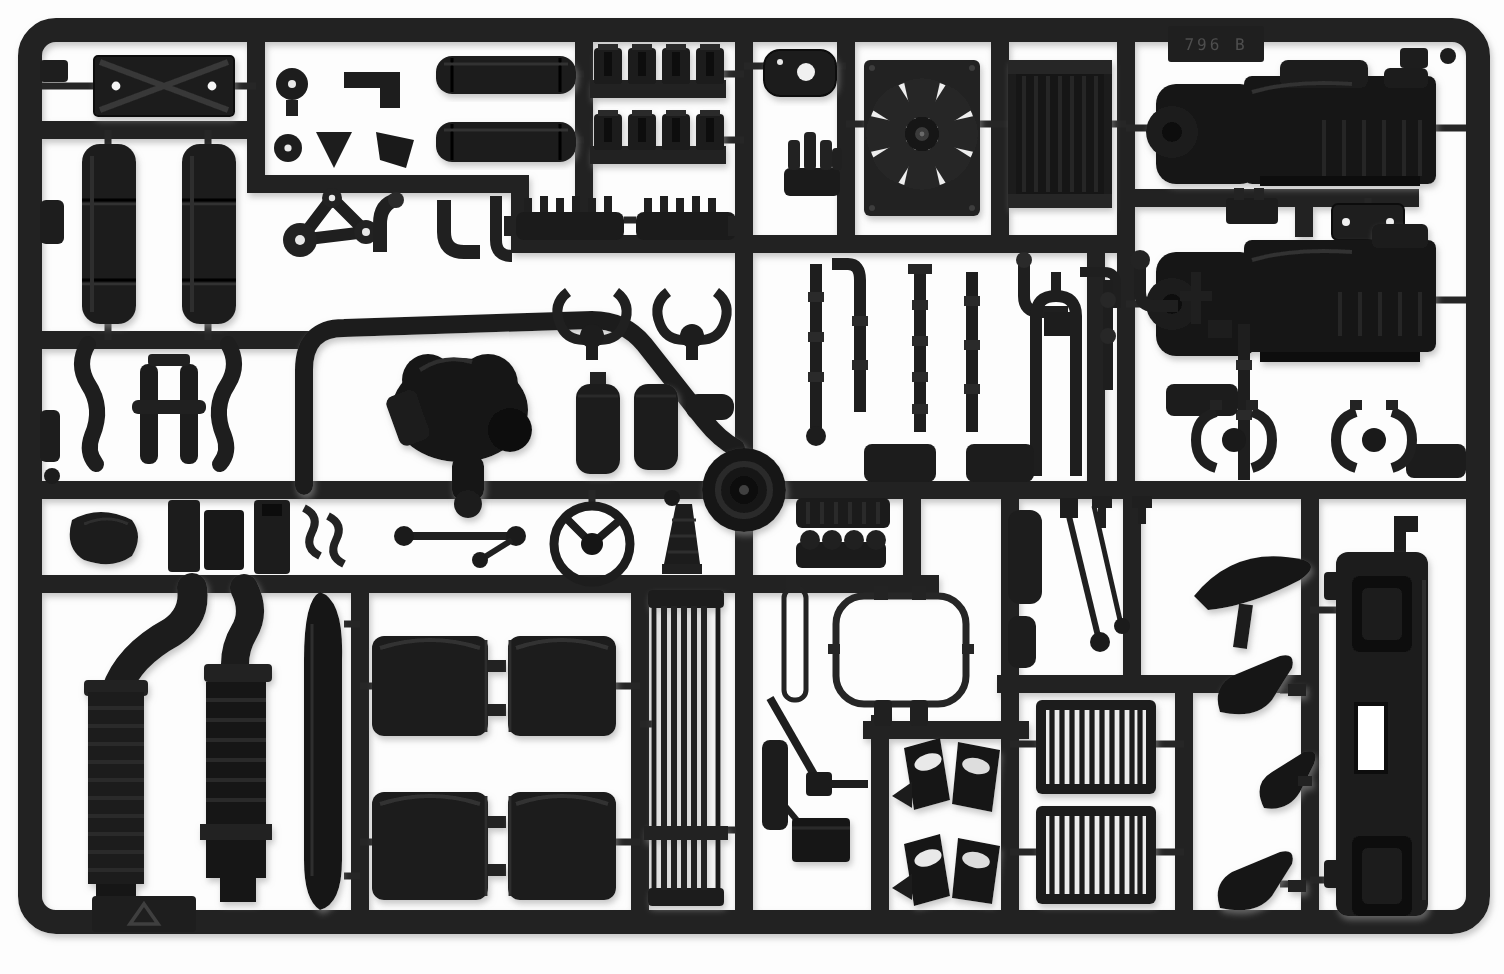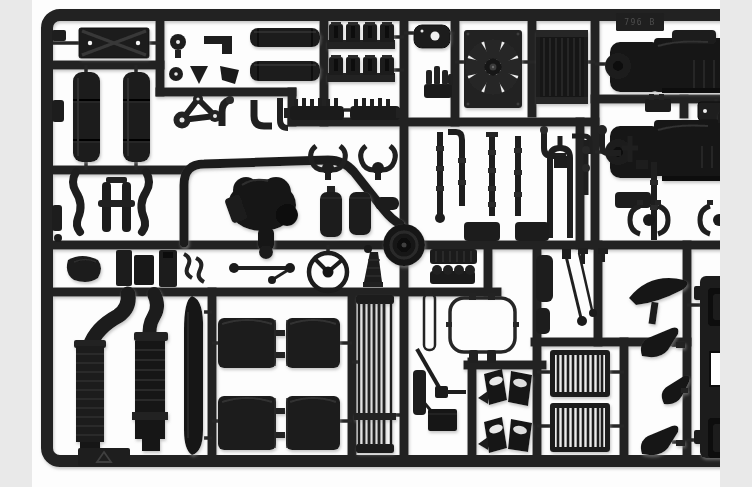--- a/index.html
+++ b/index.html
@@ -1,16 +1,16 @@
 <!DOCTYPE html>
 <html><head>
 <meta charset="utf-8">
 <style>
   html,body{margin:0;padding:0;background:#e9e9e9;}
-  .stage{width:688px;height:487px;position:relative;margin:0 auto;background:#ffffff;overflow:hidden;
+  .stage{width:752px;height:487px;position:relative;margin:0 auto;background:#ffffff;overflow:hidden;
          font-family:"DejaVu Sans",sans-serif;}
   .stage svg{position:absolute;inset:0;display:block;}
   .tagtext{font-family:"DejaVu Sans Mono",monospace;font-size:8px;letter-spacing:1.5px;fill:#4e4e4e;}
 </style>
 </head>
 <body>
 
 <figure class="stage" aria-label="Photograph of a black injection-moulded plastic model-kit sprue (parts tree) for a truck model, shot on a plain white background. Dozens of unpainted black parts hang inside a rectangular runner frame.">
 <svg viewBox="0 0 752 487" width="752" height="487" xmlns="http://www.w3.org/2000/svg">
   <defs>

